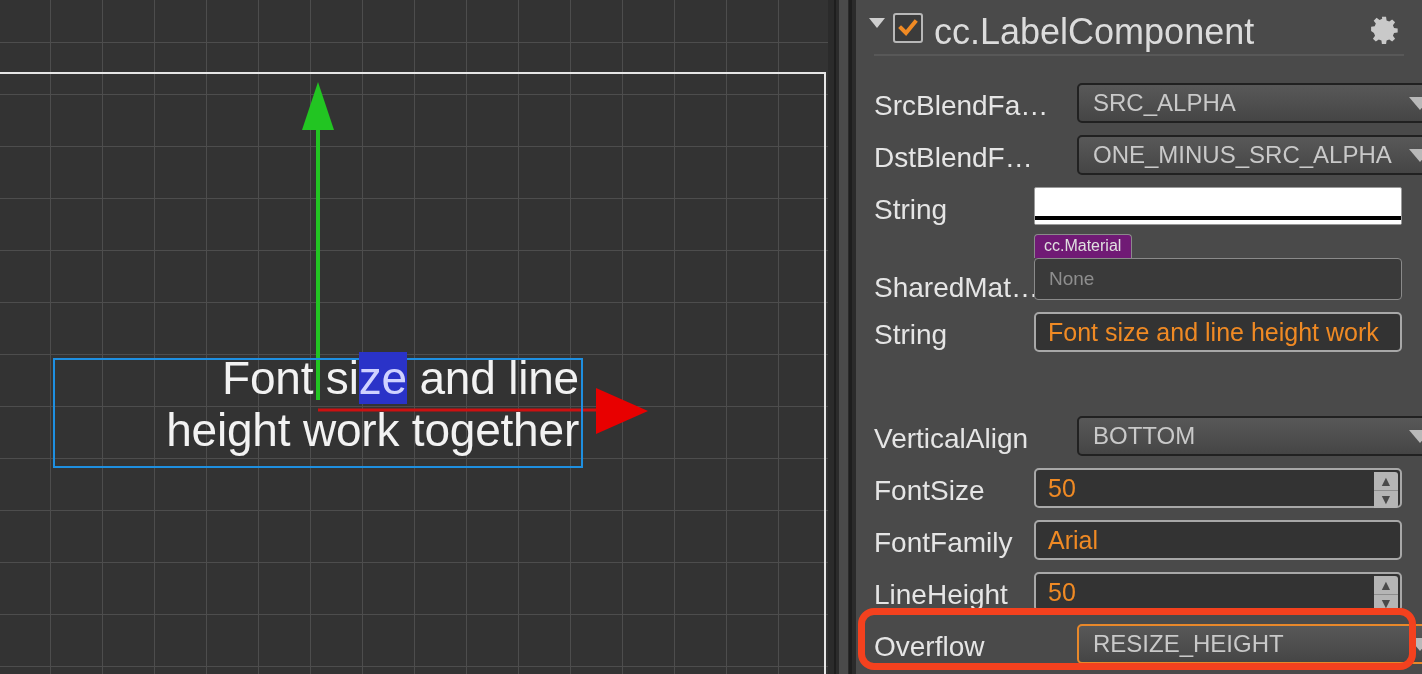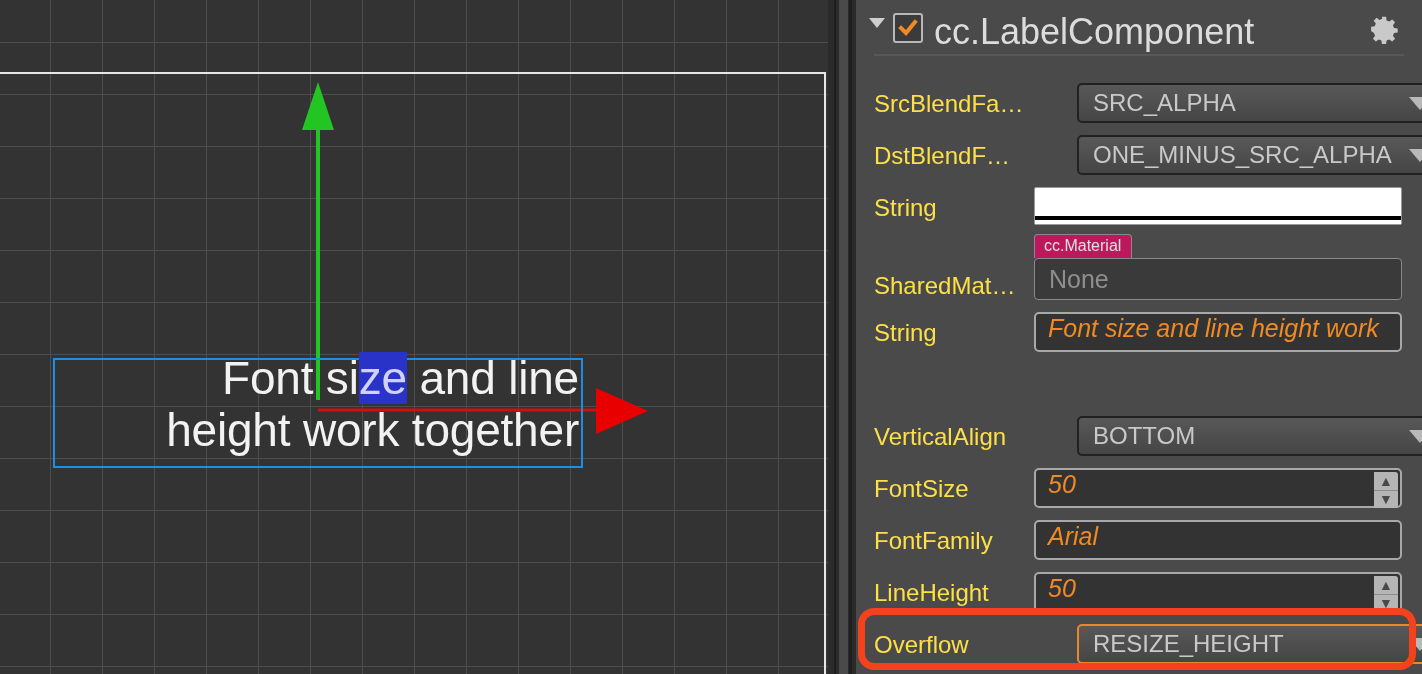--- a/index.html
+++ b/index.html
@@ -113,21 +113,21 @@
   }
 
   .row {
     position: absolute;
     left: 0;
     width: 566px;
     height: 52px;
   }
   .row-label {
     position: absolute; left: 18px; top: 12px;
-    font-size: 24px; color: #fde047;
+    font-size: 28px; color: #e5e5e5;
     white-space: nowrap;
   }
 
   
   .field {
     position: absolute;
     left: 178px;
     width: 368px;
     height: 40px;
     top: 5px;
@@ -156,23 +156,22 @@
   .dropdown.focused { border-color: #e8882a; }
 
   
   .textinput {
     background: #333333;
     border: 2px solid #a8a8a8;
     border-radius: 5px;
     color: #f08a24;
     font-size: 25px;
     display: flex;
-    align-items: flex-start;
+    align-items: center;
     padding: 0 10px 0 12px;
-    font-style: italic;
   }
   .textinput.numeric { padding-right: 28px; }
   .spinner {
     position: absolute;
     right: 2px; top: 2px;
     width: 24px; height: 36px;
     background: #b5b5b5;
     border-radius: 0 3px 3px 0;
     display: flex; flex-direction: column;
   }
@@ -200,33 +199,33 @@
     width: 100%; height: 4px;
     background: #ffffff;
   }
 
   
   .assetfield {
     background: #3a3a3a;
     border: 1px solid #8a8a8a;
     border-radius: 4px;
     color: #8e8e8e;
-    font-size: 25px;
+    font-size: 19px;
     display: flex;
     align-items: center;
     padding-left: 14px;
     height: 42px;
     top: 10px;
   }
   .asset-tag {
     position: absolute;
     left: 178px; top: -14px;
     height: 24px;
     padding: 0 10px 0 9px;
-    background: #be185d;
+    background: #701a75;
     border: 1px solid #8a8a8a;
     border-bottom: none;
     border-radius: 4px 4px 0 0;
     color: #e0e0e0;
     font-size: 16px;
     line-height: 22px;
     white-space: nowrap;
   }
 
   

